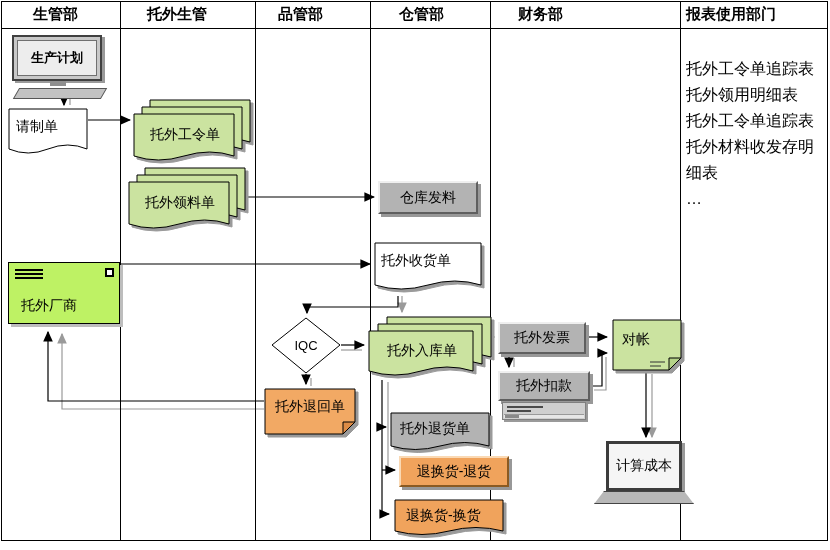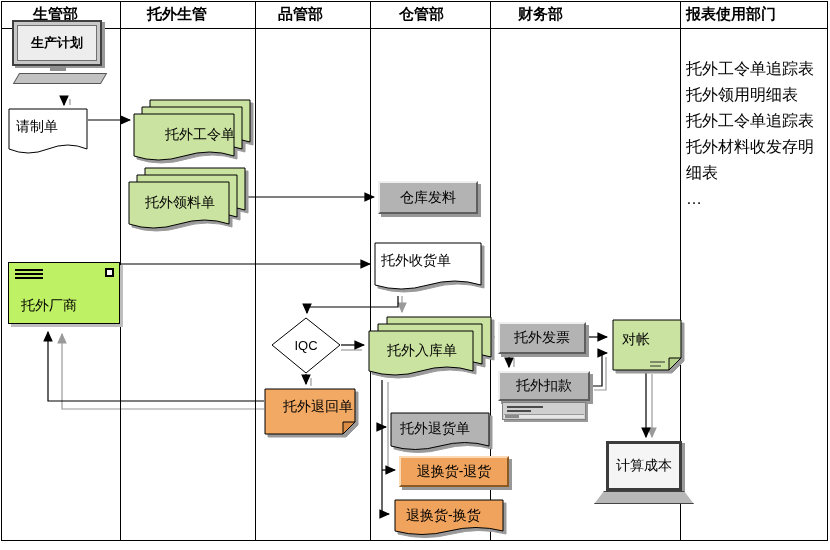--- a/index.html
+++ b/index.html
@@ -100,21 +100,21 @@
   <div class="vline" style="left:680px"></div>
   <div class="hline"></div>
 
   <span class="lane-label" style="left:33px">生管部</span>
   <span class="lane-label" style="left:147px">托外生管</span>
   <span class="lane-label" style="left:278px">品管部</span>
   <span class="lane-label" style="left:399px">仓管部</span>
   <span class="lane-label" style="left:518px">财务部</span>
   <span class="lane-label" style="left:686px">报表使用部门</span>
 
-  <div class="node" style="left:10px;top:20px;width:100px;height:68px">
+  <div class="node" style="left:10px;top:35px;width:100px;height:68px">
     <div class="mon">
       <div class="mon-screen">
         <span class="plbl">生产计划</span>
       </div>
     </div>
     <div class="mon-stand"></div>
     <div class="mon-kbd"></div>
   </div>
 
   <div class="node" style="left:8px;top:108px;width:80px;height:50px">
@@ -125,21 +125,21 @@
   </div>
 
   <div class="node shadow" style="left:133px;top:99px;width:118px;height:66px">
     <svg width="118" height="66">
       <g fill="#cbe3a0" stroke="#000">
         <path transform="translate(16,0)" d="M1,1 H101 V43 Q77,35 51,43 Q25,51 1,43 Z"></path>
         <path transform="translate(8,7)" d="M1,1 H101 V43 Q77,35 51,43 Q25,51 1,43 Z"></path>
         <path transform="translate(0,14)" d="M1,1 H101 V43 Q77,35 51,43 Q25,51 1,43 Z"></path>
       </g>
     </svg>
-    <span class="lbl c" style="left:16px;top:14px;width:102px;height:44px">托外工令单</span>
+    <span class="lbl c" style="left:1px;top:14px;width:102px;height:44px">托外工令单</span>
   </div>
 
   <div class="node shadow" style="left:128px;top:167px;width:118px;height:66px">
     <svg width="118" height="66">
       <g fill="#cbe3a0" stroke="#000">
         <path transform="translate(16,0)" d="M1,1 H101 V43 Q77,35 51,43 Q25,51 1,43 Z"></path>
         <path transform="translate(8,7)" d="M1,1 H101 V43 Q77,35 51,43 Q25,51 1,43 Z"></path>
         <path transform="translate(0,14)" d="M1,1 H101 V43 Q77,35 51,43 Q25,51 1,43 Z"></path>
       </g>
     </svg>
@@ -183,21 +183,21 @@
       </g>
     </svg>
     <span class="lbl c" style="left:1px;top:14px;width:106px;height:42px">托外入库单</span>
   </div>
 
   <div class="node shadow" style="left:264px;top:388px;width:92px;height:47px">
     <svg width="92" height="47">
       <path d="M1,1 H91 V34 L79,46 H1 Z" fill="#f2a964" stroke="#000"></path>
       <polygon points="79,34 91,34 79,46" fill="#dd8c46" stroke="#000"></polygon>
     </svg>
-    <span class="lbl c" style="left:12px;top:0;width:84px;height:38px">托外退回单</span>
+    <span class="lbl c" style="left:4px;top:0;width:84px;height:38px">托外退回单</span>
   </div>
 
   <div class="node bevel gray" style="left:498px;top:322px;width:88px;height:32px">
     <span>托外发票</span>
   </div>
 
   <div class="node bevel gray" style="left:498px;top:371px;width:92px;height:30px">
     <span>托外扣款</span>
   </div>
 

